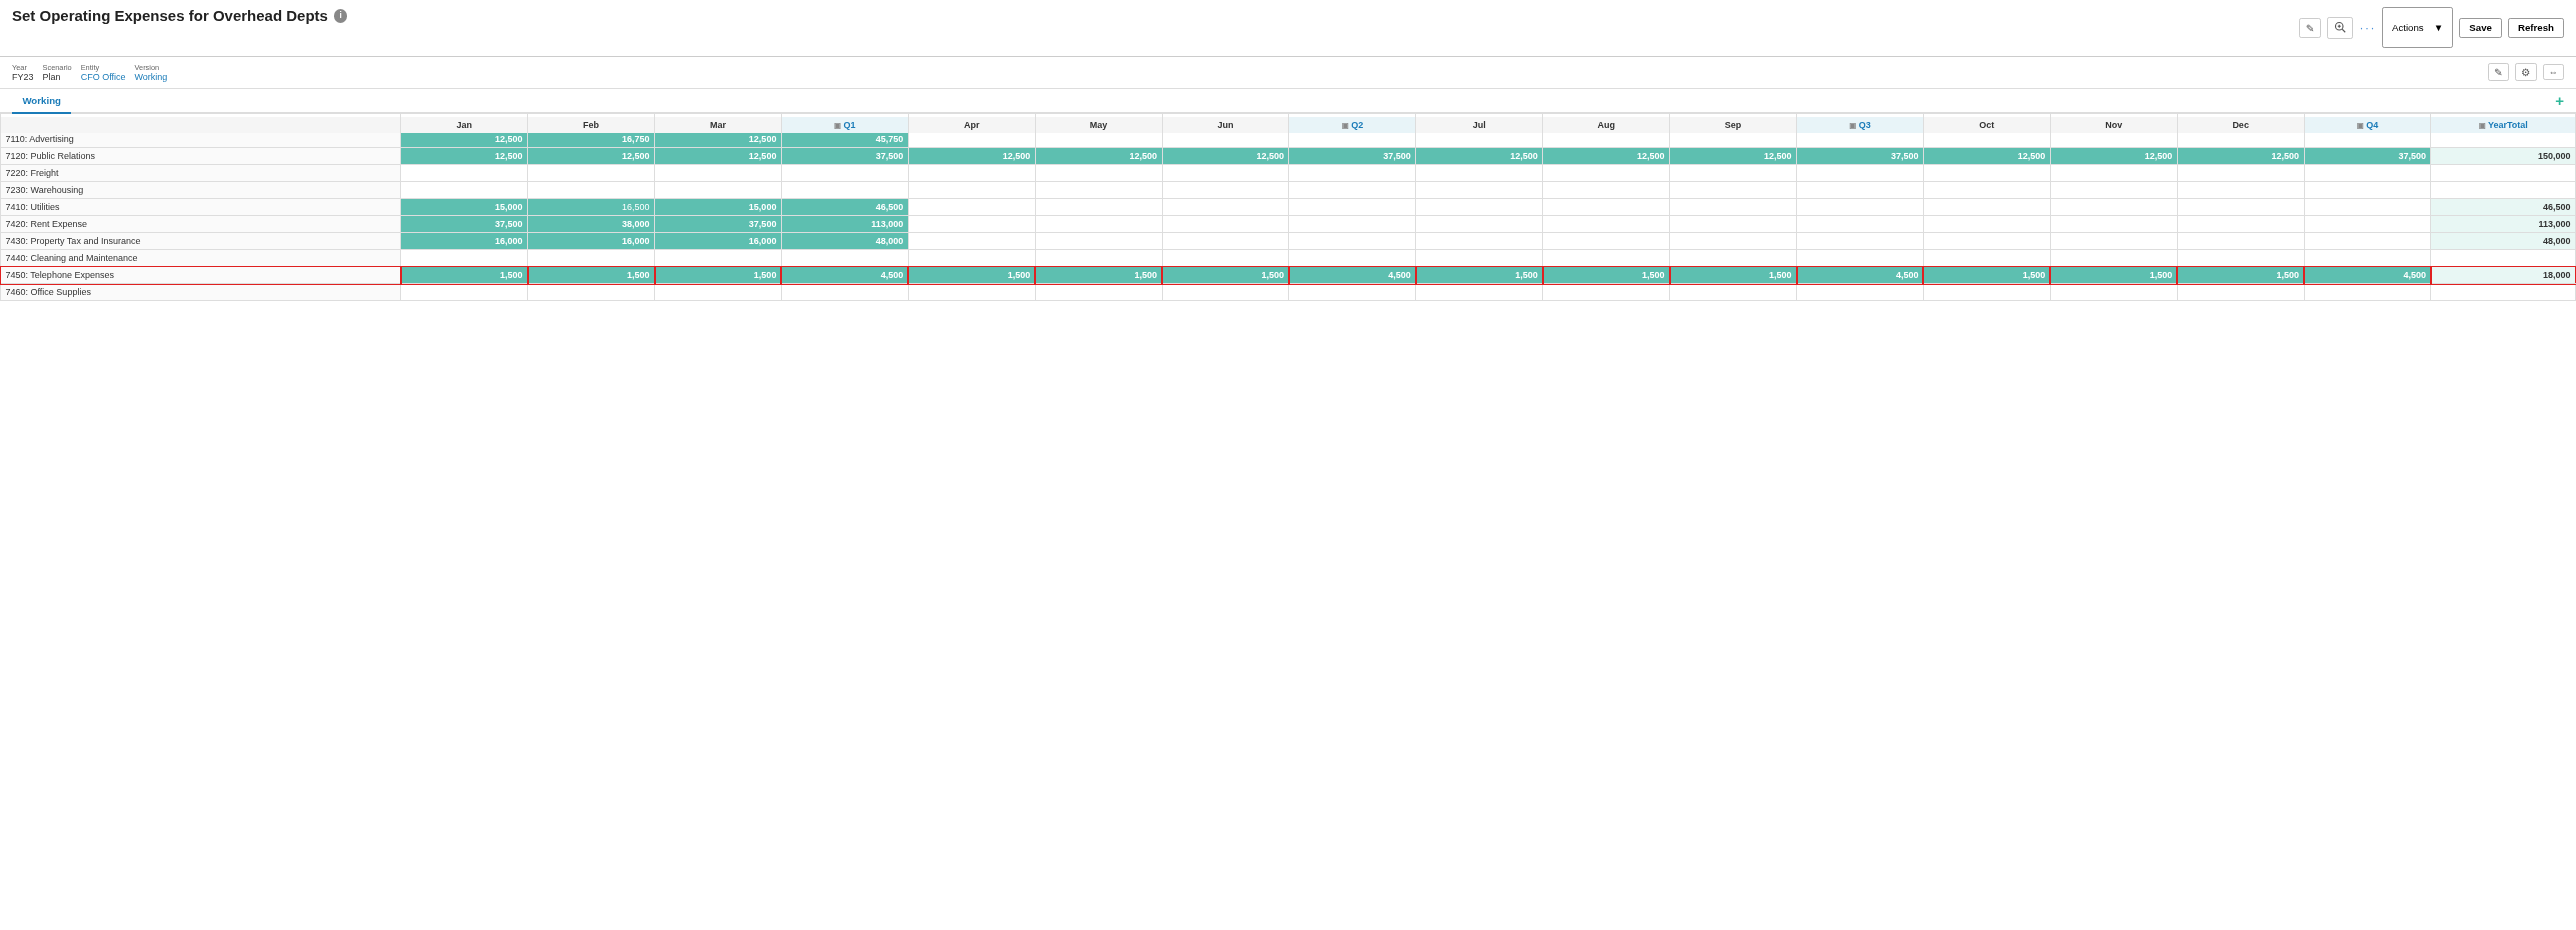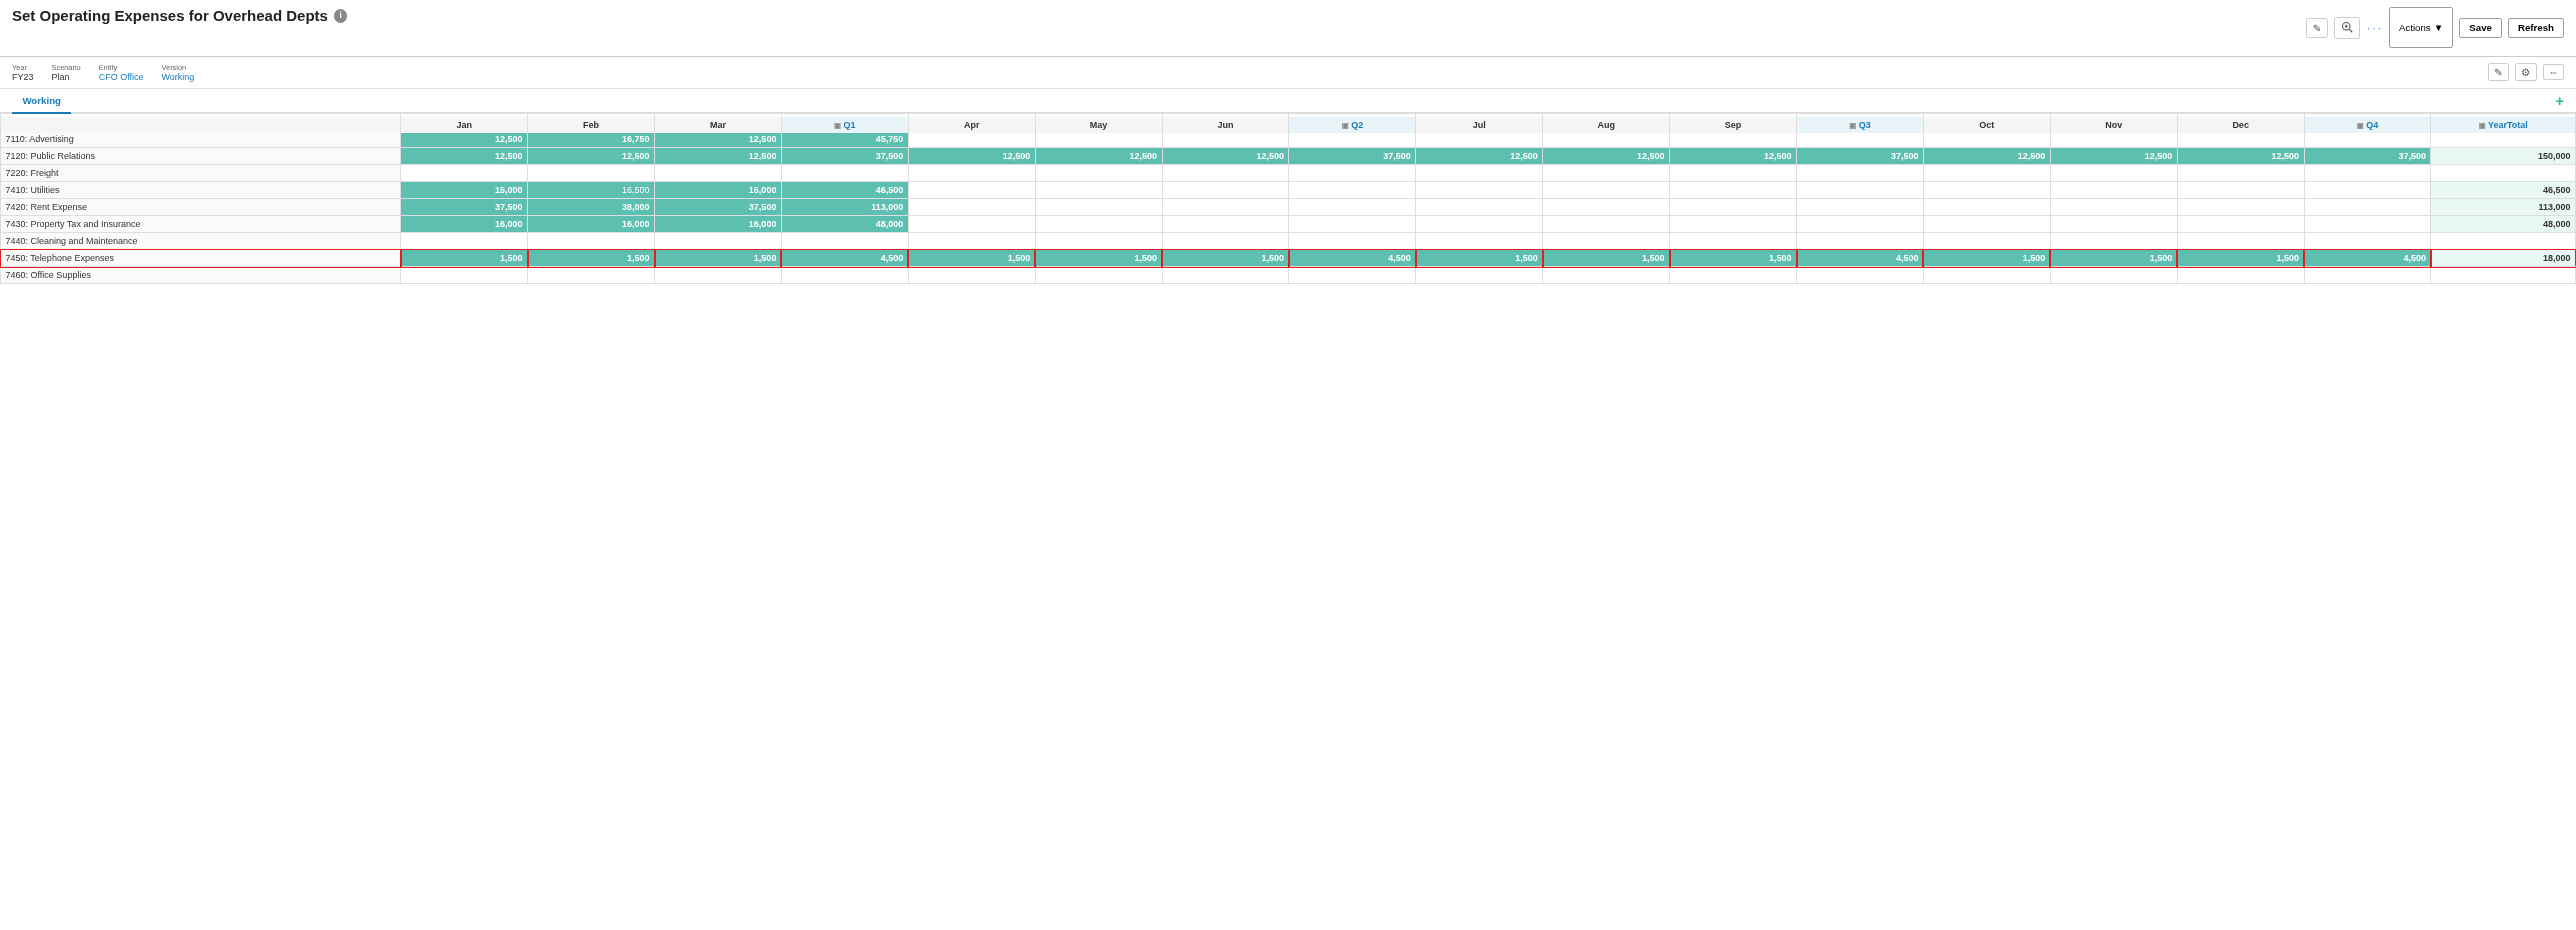--- a/index.html
+++ b/index.html
@@ -21,37 +21,37 @@
     .icon-btn {
       background: none; border: 0.7px solid #ccc; border-radius: 2.2px;
       padding: 3px 6px; cursor: pointer; font-size: 10.4px; color: #555;
     }
     .dots-btn {
       background: none; border: none; cursor: pointer;
       color: #4a90d9; font-size: 12px; letter-spacing: 1.5px;
     }
     .actions-btn {
       background: #fff; border: 0.7px solid #999; border-radius: 2.2px;
-      padding: 14px 9px; cursor: pointer; font-size: 9.7px; display: flex; align-items: center; gap: 3px;
+      padding: 14px 9px; cursor: pointer; font-size: 9.7px; display: flex; align-items: center; gap: 10px;
     }
     .save-btn {
       background: #fff; border: 0.7px solid #999; border-radius: 2.2px;
       padding: 3.7px 9px; cursor: pointer; font-size: 9.7px; font-weight: bold;
     }
     .refresh-btn {
       background: #fff; border: 0.7px solid #999; border-radius: 2.2px;
       padding: 3.7px 9px; cursor: pointer; font-size: 9.7px; font-weight: bold;
     }
 
     
     .meta-bar {
       display: flex; align-items: flex-start; justify-content: space-between;
       padding: 6px 12px; border-bottom: 0.7px solid #ddd; background: #fff;
     }
-    .meta-items { display: flex; gap: 18px; }
+    .meta-items { display: flex; gap: 9px; }
     .meta-item { display: flex; flex-direction: column; }
     .meta-label { font-size: 7.4px; color: #666; }
     .meta-value { font-size: 9px; color: #333; }
     .meta-value.link { color: #1a7bb8; cursor: pointer; }
     .meta-actions { display: flex; align-items: center; gap: 6px; }
     .meta-icon-btn {
       background: none; border: 0.7px solid #ccc; border-radius: 2.2px;
       padding: 2.2px 5.2px; cursor: pointer; font-size: 10.4px; color: #555;
     }
     .expand-icon-btn {
@@ -251,20 +251,40 @@
           <td></td>
           <td></td>
           <td></td>
           <td></td>
           <td></td>
           <td></td>
           <td></td>
           <td></td>
         </tr>
         <tr>
+          <td class="row-label">7230: Warehousing</td>
+          <td></td>
+          <td></td>
+          <td></td>
+          <td></td>
+          <td></td>
+          <td></td>
+          <td></td>
+          <td></td>
+          <td></td>
+          <td></td>
+          <td></td>
+          <td></td>
+          <td></td>
+          <td></td>
+          <td></td>
+          <td></td>
+          <td></td>
+        </tr>
+        <tr>
           <td class="row-label">7410: Utilities</td>
           <td style="background: rgb(93, 191, 176); color: rgb(255, 255, 255); font-weight: bold;">15,000</td>
           <td style="background: rgb(93, 191, 176); color: rgb(255, 255, 255); font-weight: normal;">16,500</td>
           <td style="background: rgb(93, 191, 176); color: rgb(255, 255, 255); font-weight: bold;">15,000</td>
           <td style="background: rgb(93, 191, 176); color: rgb(255, 255, 255); font-weight: bold;">46,500</td>
           <td></td>
           <td></td>
           <td></td>
           <td></td>
           <td></td>

